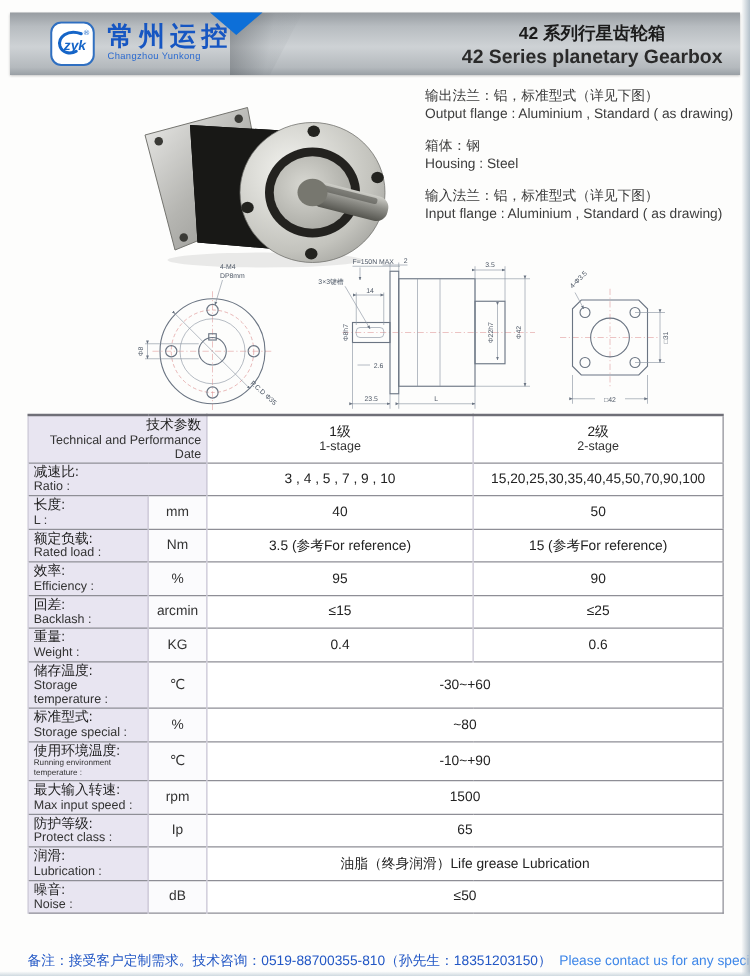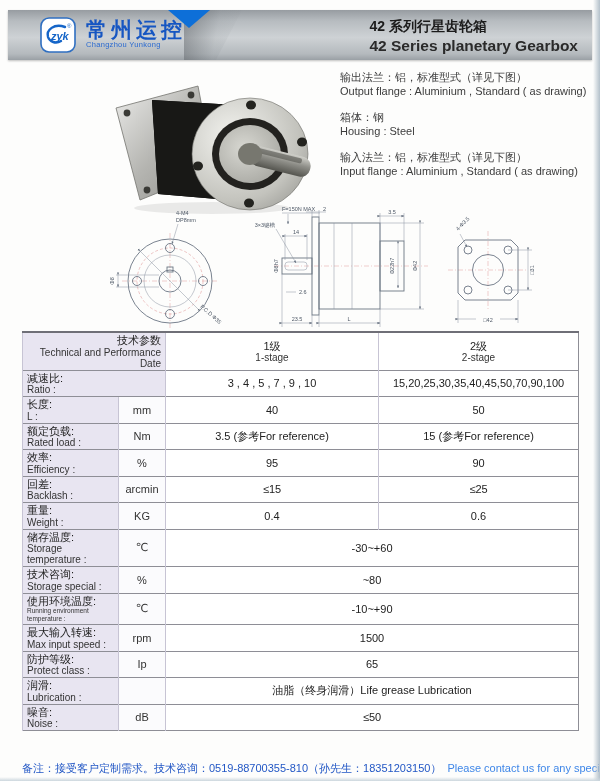--- a/index.html
+++ b/index.html
@@ -22,21 +22,21 @@
   .hbar .shade{position:absolute;left:176px;top:0;width:58px;height:100%;
     background:linear-gradient(100deg,rgba(70,75,80,.45),rgba(120,126,131,.12) 55%,rgba(150,155,160,0));
     clip-path:polygon(0 0,100% 0,55% 100%,0 100%);}
   .tri{position:absolute;left:160px;top:0;width:0;height:0;
     border-left:21px solid transparent;border-right:21px solid transparent;
     border-top:18px solid #0d6fd8;}
   .logo-box{position:absolute;left:32px;top:7px;width:36px;height:19px;}
   .company{position:absolute;left:78px;top:11px;}
   .company .cn{font-size:21px;font-weight:bold;color:#1656c2;letter-spacing:4px;line-height:18px;}
   .company .en{font-size:7.5px;color:#2a6ad0;letter-spacing:.3px;}
-  .titles{position:absolute;right:14px;top:6px;text-align:left;}
+  .titles{position:absolute;right:14px;top:6px;text-align:center;}
   .titles .cn{font-size:14px;font-weight:bold;color:#1b1b1b;line-height:20px;}
   .titles .en{font-size:15.5px;font-weight:600;color:#2a2a2a;line-height:20px;}
 
   
   .intro{position:absolute;left:340px;top:70px;width:250px;}
   .intro .grp{margin-bottom:12px;}
   .intro .cn{font-size:11px;color:#3c3c3c;line-height:14px;}
   .intro .en{font-size:11px;color:#3c3c3c;line-height:14px;}
 
   
@@ -346,21 +346,21 @@
         <tr>
           <td class="c-label">
             <div class="cn">储存温度:</div>
             <div class="en">Storage temperature :</div>
           </td>
           <td class="c-unit">℃</td>
           <td class="c-val" colspan="2">-30~+60</td>
         </tr>
         <tr>
           <td class="c-label">
-            <div class="cn">技术咨询:</div>
+            <div class="cn">标准型式:</div>
             <div class="en">Storage special :</div>
           </td>
           <td class="c-unit">%</td>
           <td class="c-val" colspan="2">~80</td>
         </tr>
         <tr>
           <td class="c-label">
             <div class="cn">使用环境温度:</div>
             <div class="en tiny">Running environment temperature :</div>
           </td>

